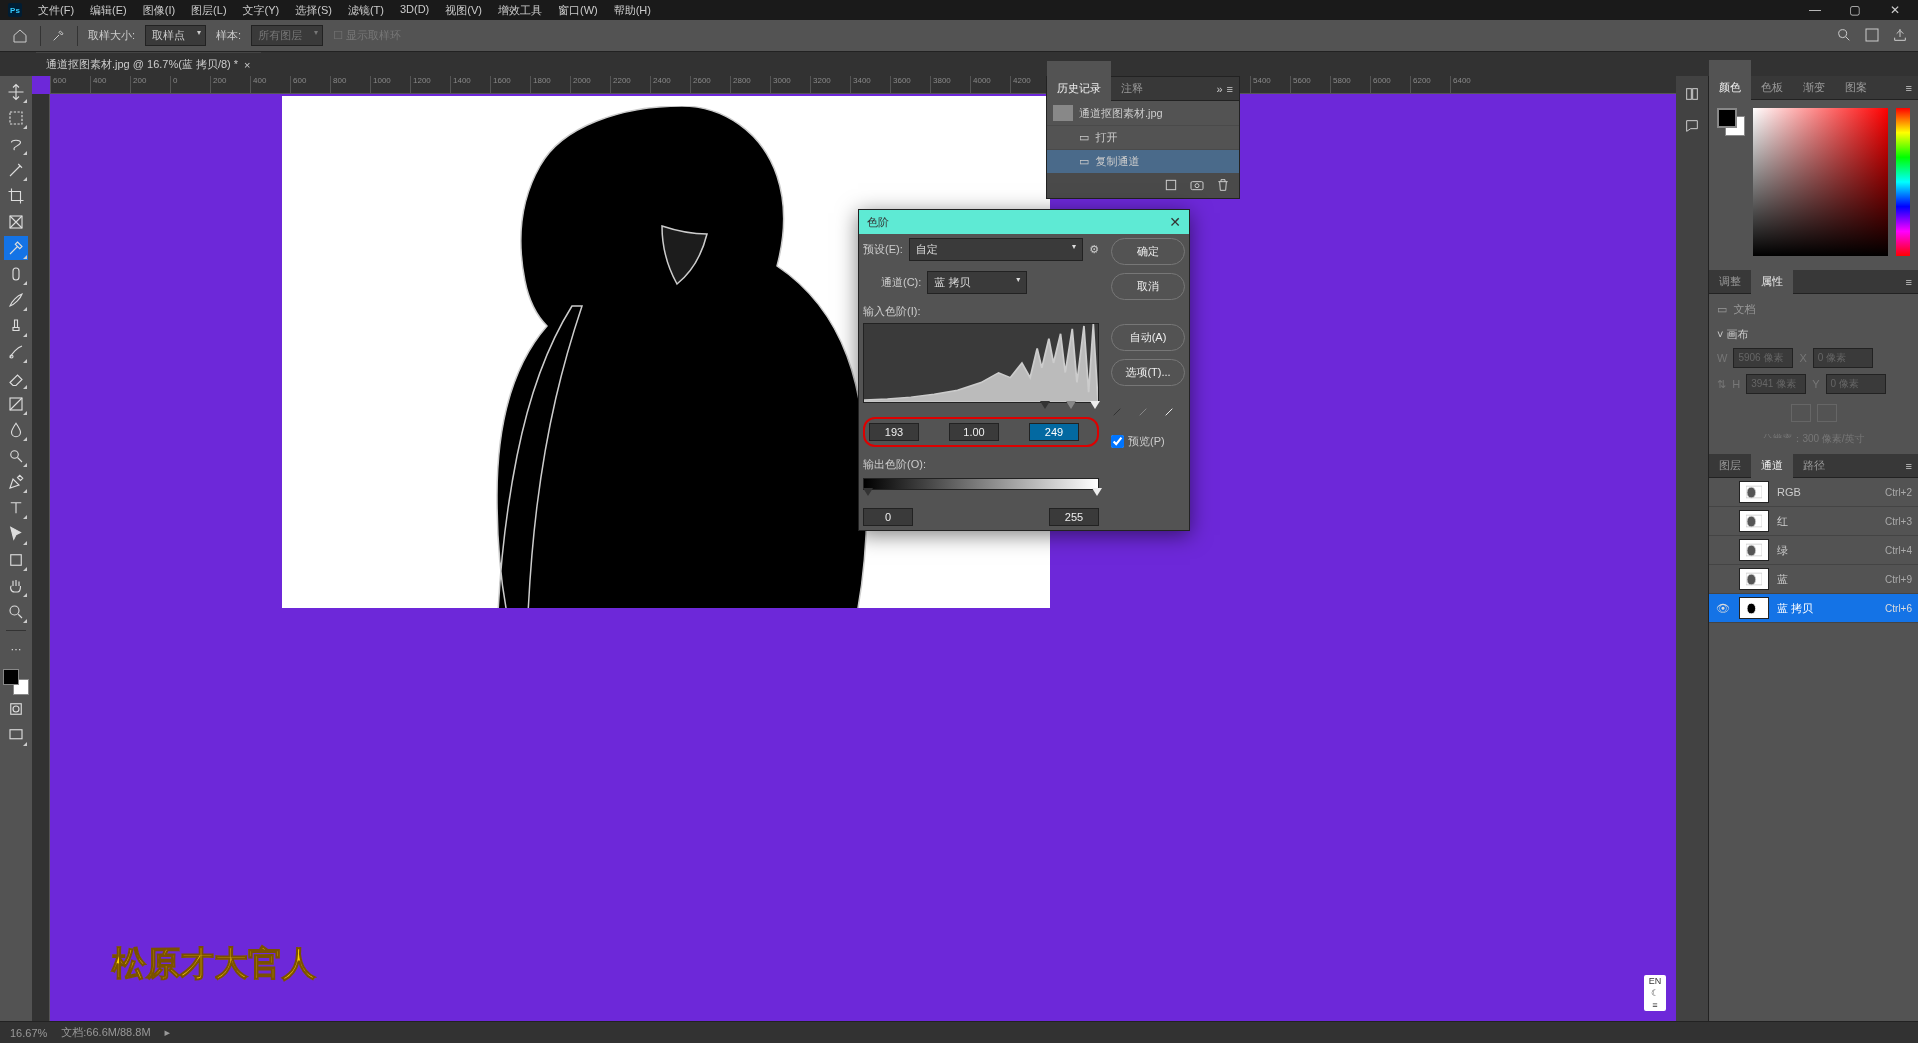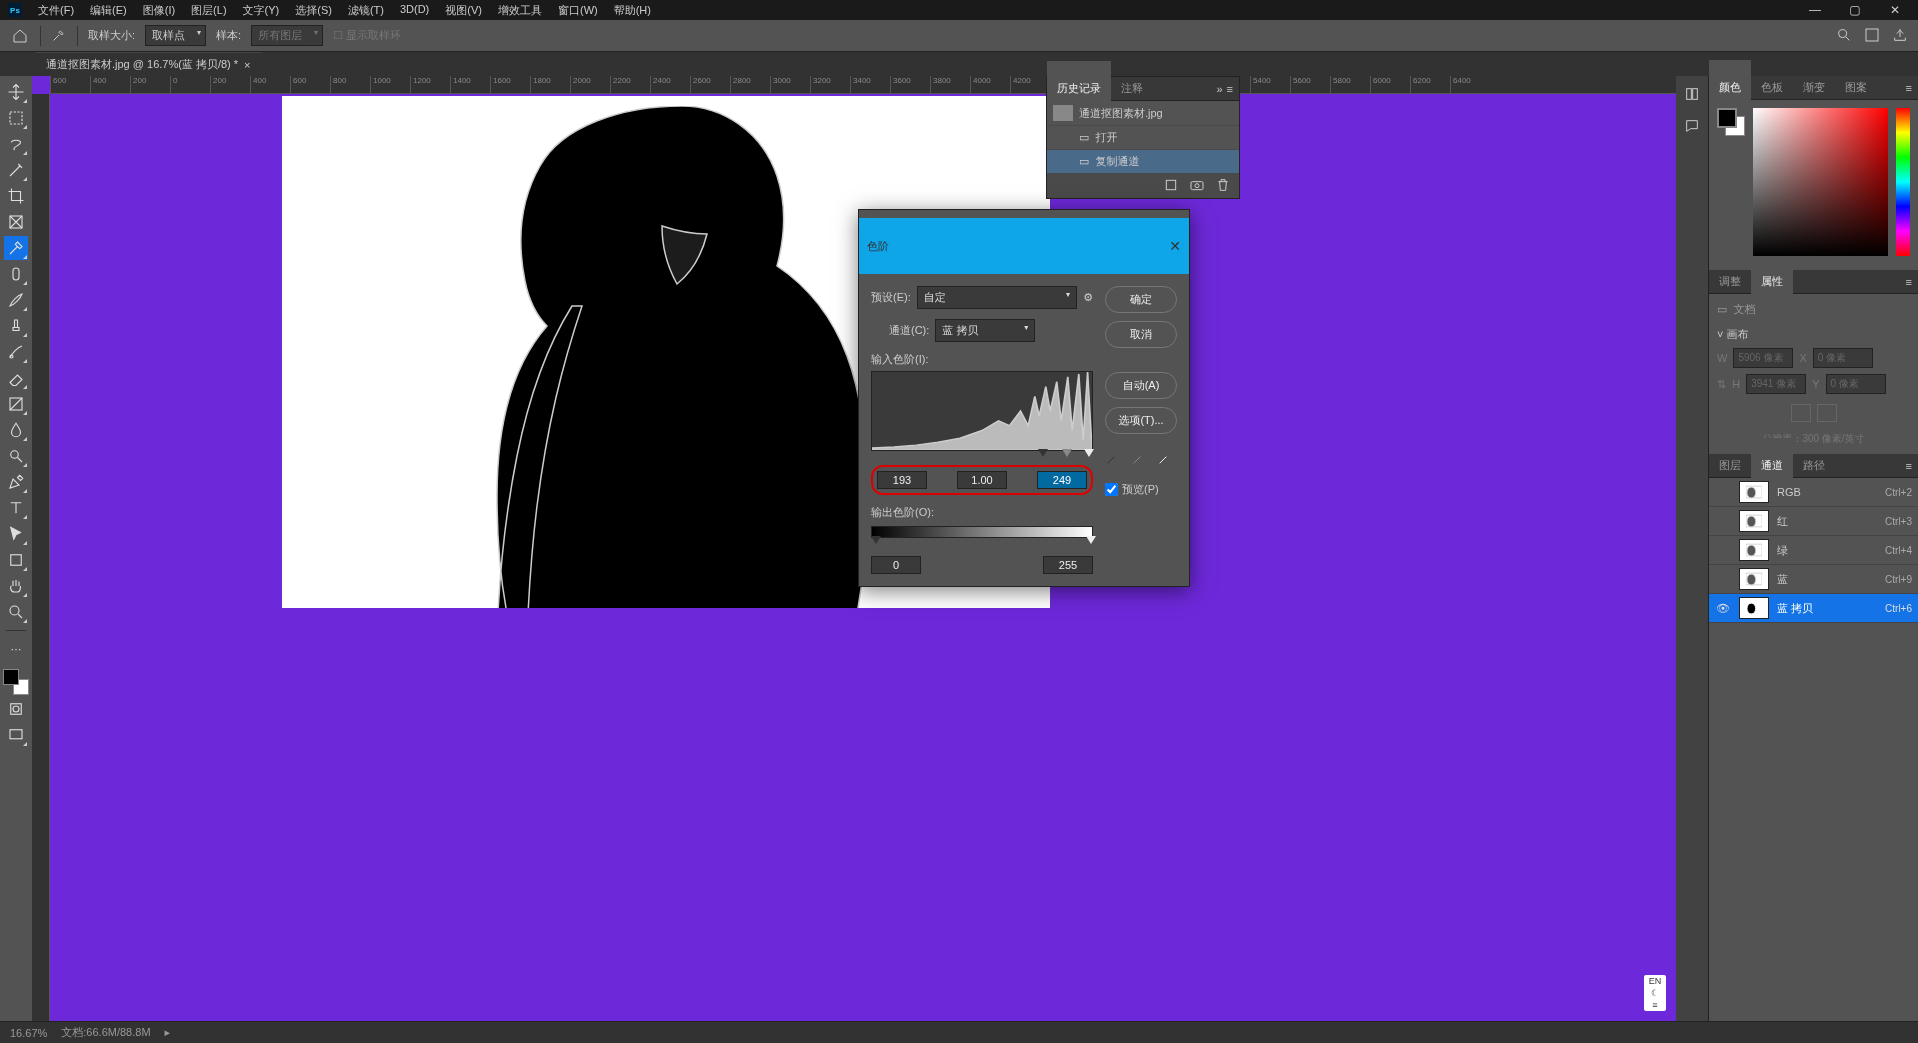--- a/index.html
+++ b/index.html
@@ -90,23 +90,23 @@
 .channel-item { display: flex; align-items: center; padding: 3px 6px; border-bottom: 1px solid #444; gap: 8px; }
 .channel-item.sel { background: #1473e6; color: #fff; }
 .eye { width: 16px; text-align: center; color: #ddd; }
 .chan-thumb { width: 30px; height: 22px; background: #fff; border: 1px solid #222; display: flex; align-items: center; justify-content: center; overflow: hidden; }
 .chan-name { flex: 1; }
 .chan-short { color: #aaa; font-size: 10px; }
 .channel-item.sel .chan-short { color: #ddd; }
 
 
 .levels-dialog { position: absolute; top: 209px; left: 858px; width: 332px; background: #535353; border: 1px solid #222; box-shadow: 0 4px 20px rgba(0,0,0,0.5); }
-.dlg-title { background: #0ea5e9; color: #333; padding: 20px 8px; display: flex; align-items: center; margin-top: 8px; }
+.dlg-title { background: #5eead4; color: #333; padding: 4px 8px; display: flex; align-items: center; }
 .dlg-title .close-x { margin-left: auto; cursor: pointer; font-size: 14px; }
-.dlg-body { padding: 12px; display: flex; gap: 12px; }
+.dlg-body { padding: 4px; display: flex; gap: 12px; }
 .dlg-left { flex: 1; }
 .dlg-right { width: 74px; display: flex; flex-direction: column; gap: 8px; }
 .dlg-btn { background: #535353; border: 1px solid #777; border-radius: 14px; text-align: center; padding: 5px 0; cursor: pointer; color: #eee; }
 .dlg-row { display: flex; align-items: center; gap: 6px; margin-bottom: 10px; }
 .dlg-select { flex: 1; background: #3a3a3a; border: 1px solid #222; padding: 3px 6px; color: #ddd; position: relative; }
 .dlg-select::after { content: "▾"; position: absolute; right: 6px; font-size: 8px; }
 .histogram { height: 80px; background: #3a3a3a; border: 1px solid #222; position: relative; overflow: hidden; }
 .sliders { display: flex; position: relative; height: 12px; margin-top: -2px; }
 .slider { width: 0; height: 0; border: 5px solid transparent; border-top: 8px solid #888; position: absolute; }
 .input-row { display: flex; gap: 30px; margin-top: 4px; border: 2px solid #d00; padding: 4px; border-radius: 12px; }
@@ -363,20 +363,21 @@
         <span>6200</span>
         <span>6400</span>
       </div>
     <div class="ruler-v"></div>
     <div class="canvas">
       <svg class="silhouette" viewBox="0 0 500 530">
         <path fill="#000" d="M250 0c40 0 80 25 95 70 10 30 8 60 0 90 30 20 55 50 70 90 15 40 20 90 20 140 0 50-5 100-15 140H80c-10-40-15-90-15-140 0-70 15-130 50-170-10-10-18-25-22-45-8-40-5-80 15-115C130 20 190 0 250 0z M150 200c-20 60-35 120-45 200-5 40-8 80-10 130h-30c2-60 8-120 20-180 12-60 30-110 55-150z"></path>
         <path fill="#1c1c1c" d="M230 120c15 5 30 8 45 8-5 20-15 38-30 50-10-18-15-38-15-58z"></path>
       </svg>
     </div>
+    <div class="watermark">松原才大官人</div>
     <div class="ime">
       <div>EN</div>
         <div>☾</div>
         <div>≡</div>
     </div>
   </div>
 
   <div class="mid-strip">
     <span><svg viewBox="0 0 24 24">
           <rect x="4" y="4" width="7" height="16"></rect>

